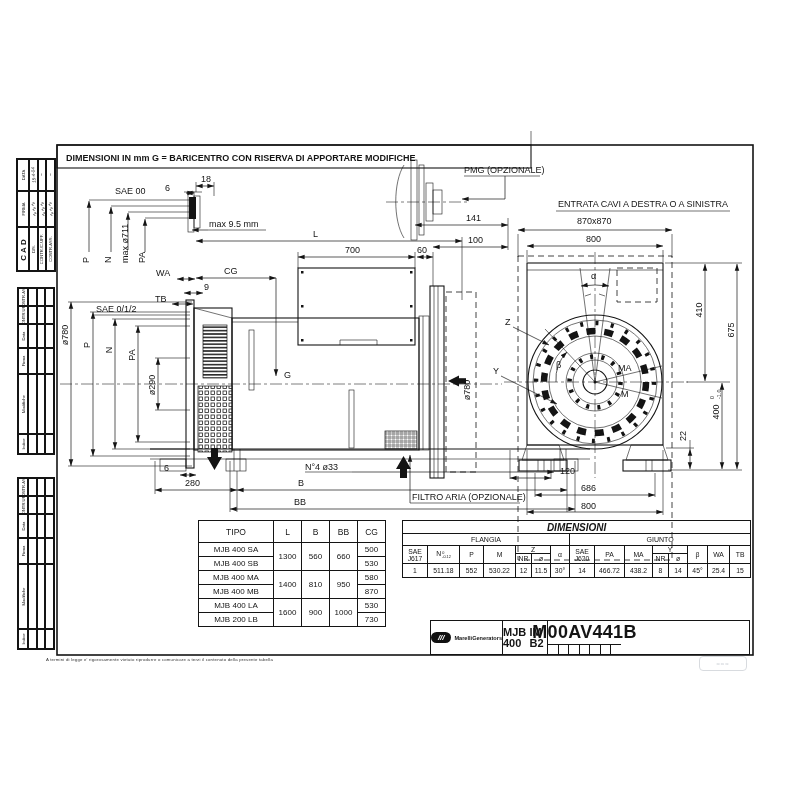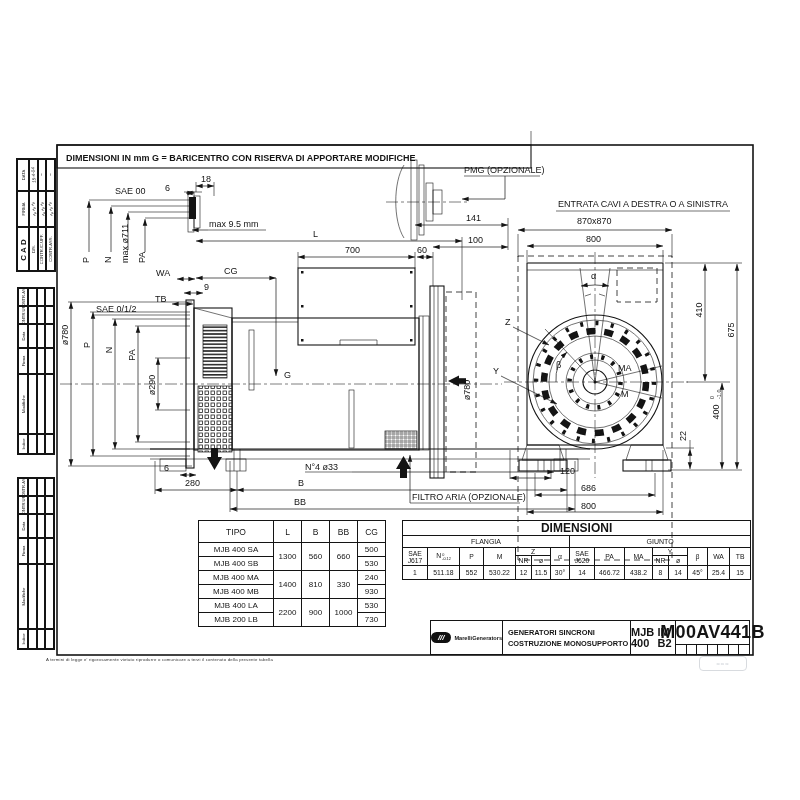--- a/index.html
+++ b/index.html
@@ -13,21 +13,21 @@
   .cl{fill:none;stroke:#141414;stroke-width:0.55;stroke-dasharray:12 3 3 3;}
   .dash{fill:none;stroke:#141414;stroke-width:0.8;stroke-dasharray:6 4;}
   .fillb{fill:#141414;stroke:none;}
   .tiny{font-size:5.5px;}
   table{border-collapse:collapse;}
   td,th{border:1px solid #141414;padding:0;text-align:center;vertical-align:middle;font-weight:normal;}
   .tipo{position:absolute;left:198px;top:520px;width:187px;table-layout:fixed;font-size:8px;}
   .tipo th{height:21px;font-size:8.5px;}
   .tipo td{height:13px;}
   .dimtab{position:absolute;left:402px;top:520px;width:348px;table-layout:fixed;font-size:6.8px;}
-  .dimtab .t1{height:12px;font-size:12px;font-weight:bold;}
+  .dimtab .t1{height:12px;font-size:10px;font-weight:bold;font-style:italic;}
   .dimtab .t2{height:11px;font-size:7px;}
   .dimtab .hv{height:10px;}
   .dimtab .vals td{height:13px;font-size:6.8px;}
   .tol{display:inline-block;vertical-align:middle;font-size:3.8px;line-height:4px;text-align:left;margin-left:1px;}
   .tblock{position:absolute;left:430px;top:620px;width:320px;height:35px;border:1.2px solid #141414;display:flex;box-sizing:border-box;}
   .tb-cell{border-right:1px solid #141414;box-sizing:border-box;}
   .tb-brand{width:72px;display:flex;align-items:center;justify-content:center;gap:3px;}
   .logo-pill{width:24px;height:11px;background:#111;border-radius:6px;color:#fff;font-size:8px;font-style:italic;font-weight:bold;display:flex;align-items:center;justify-content:center;line-height:1;}
   .brand-name{font-size:5.6px;font-weight:bold;}
   .tb-desc{width:128px;display:flex;flex-direction:column;justify-content:center;padding-left:5px;font-size:7.4px;font-weight:bold;line-height:11px;}
@@ -367,30 +367,30 @@
           <td>500</td>
         </tr>
   <tr>
           <td>MJB 400 SB</td>
           <td>530</td>
         </tr>
   <tr>
           <td>MJB 400 MA</td>
           <td rowspan="2">1400</td>
           <td rowspan="2">810</td>
-          <td rowspan="2">330</td>
-          <td>240</td>
+          <td rowspan="2">950</td>
+          <td>580</td>
         </tr>
   <tr>
           <td>MJB 400 MB</td>
-          <td>930</td>
+          <td>870</td>
         </tr>
   <tr>
           <td>MJB 400 LA</td>
-          <td rowspan="2">2200</td>
+          <td rowspan="2">1600</td>
           <td rowspan="2">900</td>
           <td rowspan="2">1000</td>
           <td>530</td>
         </tr>
   <tr>
           <td>MJB 200 LB</td>
           <td>730</td>
         </tr>
 </tbody>
     </table>
@@ -462,24 +462,20 @@
 </tbody>
     </table>
 
 <div class="tblock">
   <div class="tb-cell tb-brand">
     <span class="logo-pill">
           <span>///</span>
         </span>
     <span class="brand-name">MarelliGenerators</span>
   </div>
-  <div class="tb-cell tb-desc">
-    <span>GENERATORI SINCRONI</span>
-    <span>COSTRUZIONE MONOSUPPORTO</span>
-  </div>
   <div class="tb-cell tb-model">
     <span>MJB 400</span>
     <span>IM B2</span>
   </div>
   <div class="tb-cell tb-code">
     <span class="code-big">M00AV441B</span>
     <span class="code-cells">
           <i></i>
           <i></i>
           <i></i>

